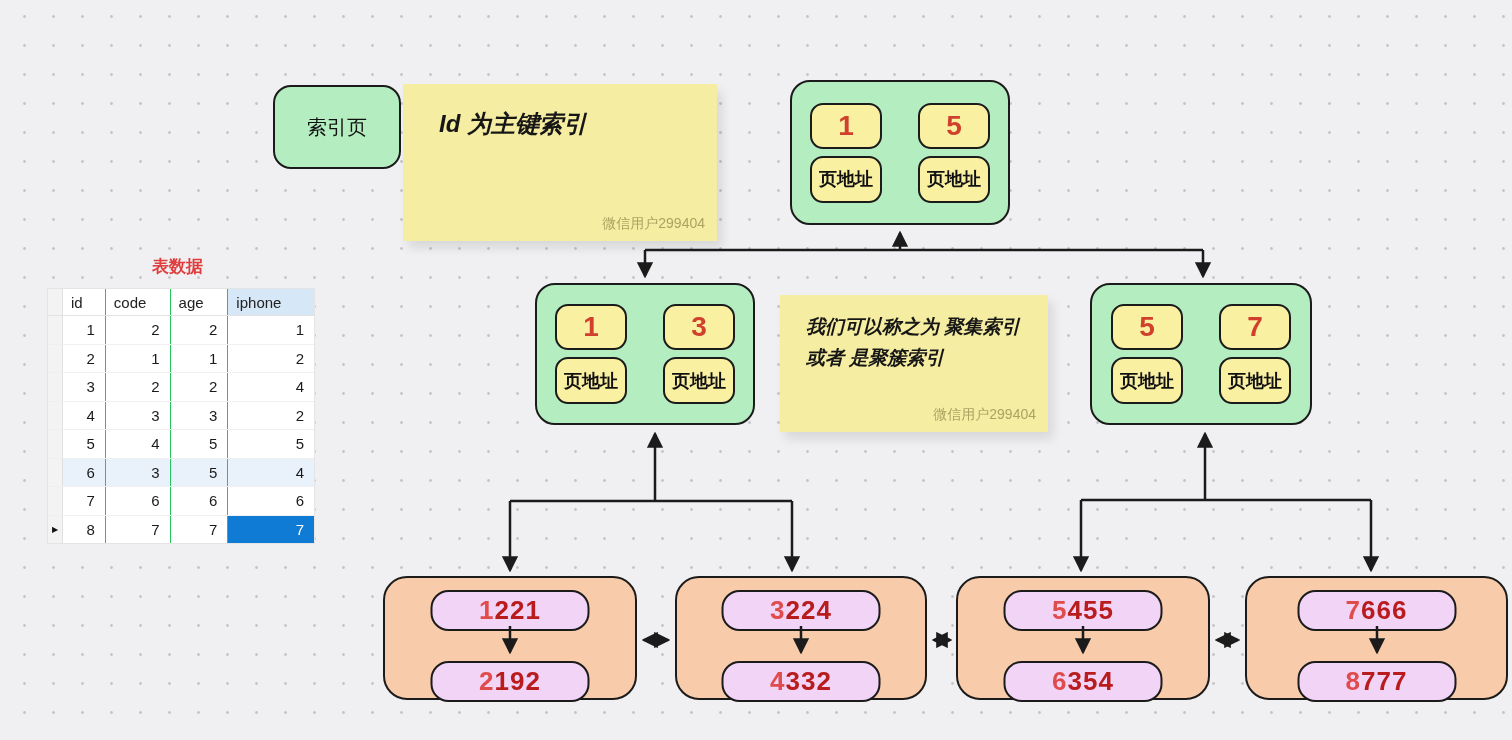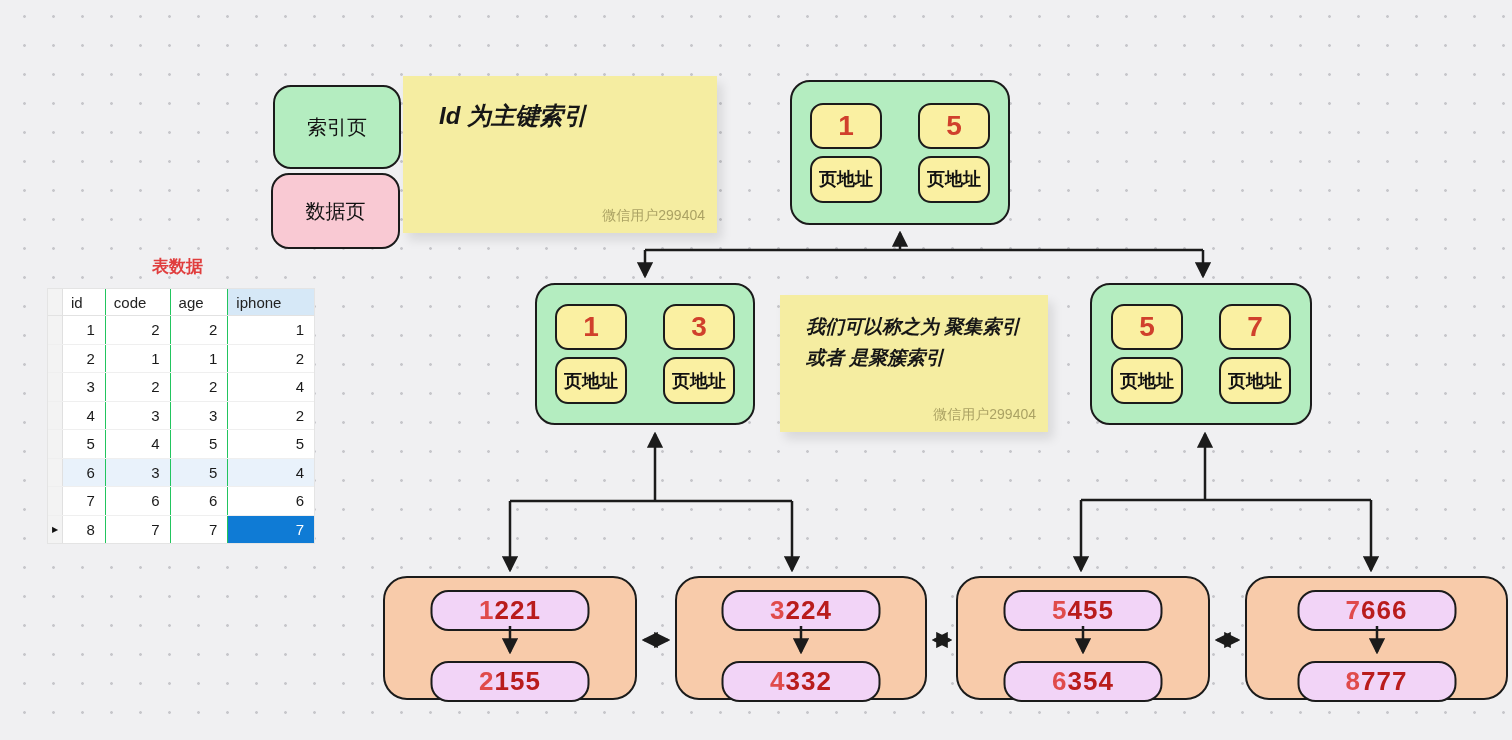--- a/index.html
+++ b/index.html
@@ -72,25 +72,22 @@
   }
 </style>
 </head>
 <body>
 
 <div class="canvas">
 
   <div class="legend-box" style="left:273px;top:85px;width:124px;height:80px;background:#b4edc0">
     <span>索引页</span>
   </div>
-  <div class="legend-box" style="left:271px;top:173px;width:125px;height:72px;background:#f9c9d3">
-    <span>数据页</span>
-  </div>
-
-  <div class="note" style="left:403px;top:76px;width:314px;height:157px">
+
+  <div class="note" style="left:403px;top:84px;width:314px;height:157px">
     <div class="note-text" style="font-size:24px;margin-top:6px;margin-left:14px">Id 为主键索引</div>
     <div class="note-wm">微信用户299404</div>
   </div>
 
   <div class="note" style="left:780px;top:295px;width:268px;height:137px;padding:16px 26px">
     <div class="note-text" style="font-size:19px;line-height:1.65">我们可以称之为 聚集索引 或者 是聚簇索引</div>
     <div class="note-wm">微信用户299404</div>
   </div>
 
   <div class="tbl-title">表数据</div>
@@ -206,21 +203,21 @@
     </div>
   </div>
 
   <div class="leaf" style="left:383px;top:576px;width:254px">
     <div class="pill pill-top">
       <span class="pid">1</span>
         <span class="prest">221</span>
     </div>
     <div class="pill pill-bottom">
       <span class="pid">2</span>
-        <span class="prest">155</span>
+        <span class="prest">192</span>
     </div>
   </div>
 
   <div class="leaf" style="left:675px;top:576px;width:252px">
     <div class="pill pill-top">
       <span class="pid">3</span>
         <span class="prest">224</span>
     </div>
     <div class="pill pill-bottom">
       <span class="pid">4</span>

